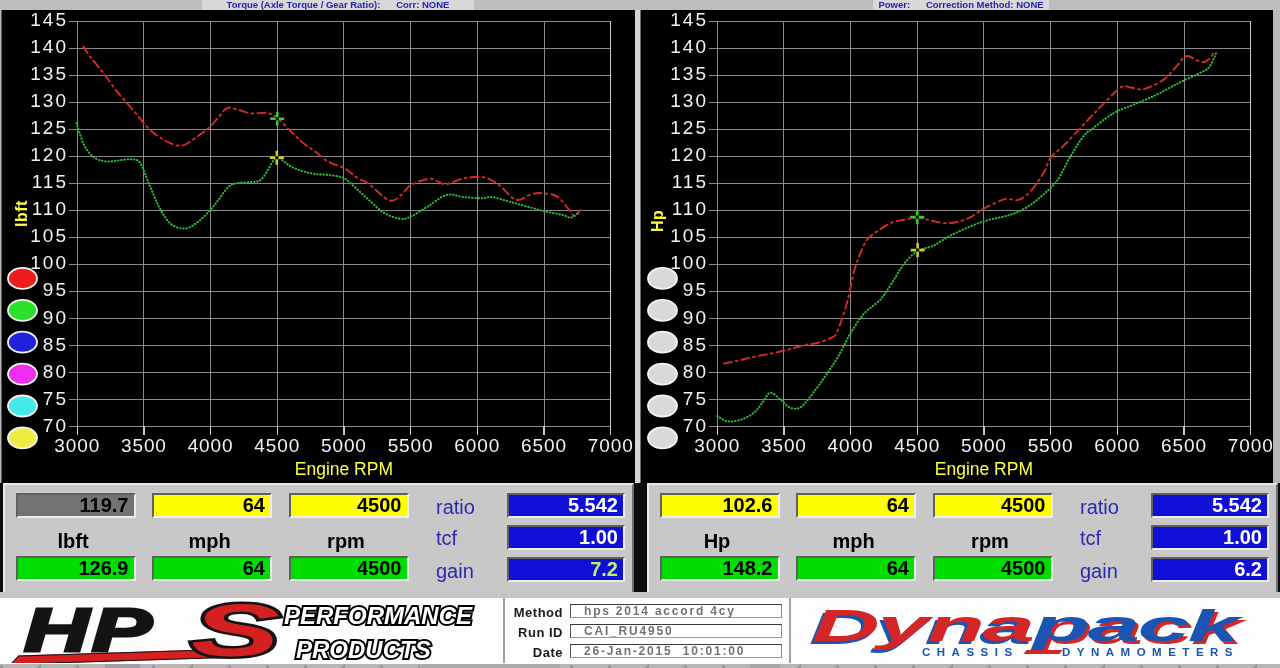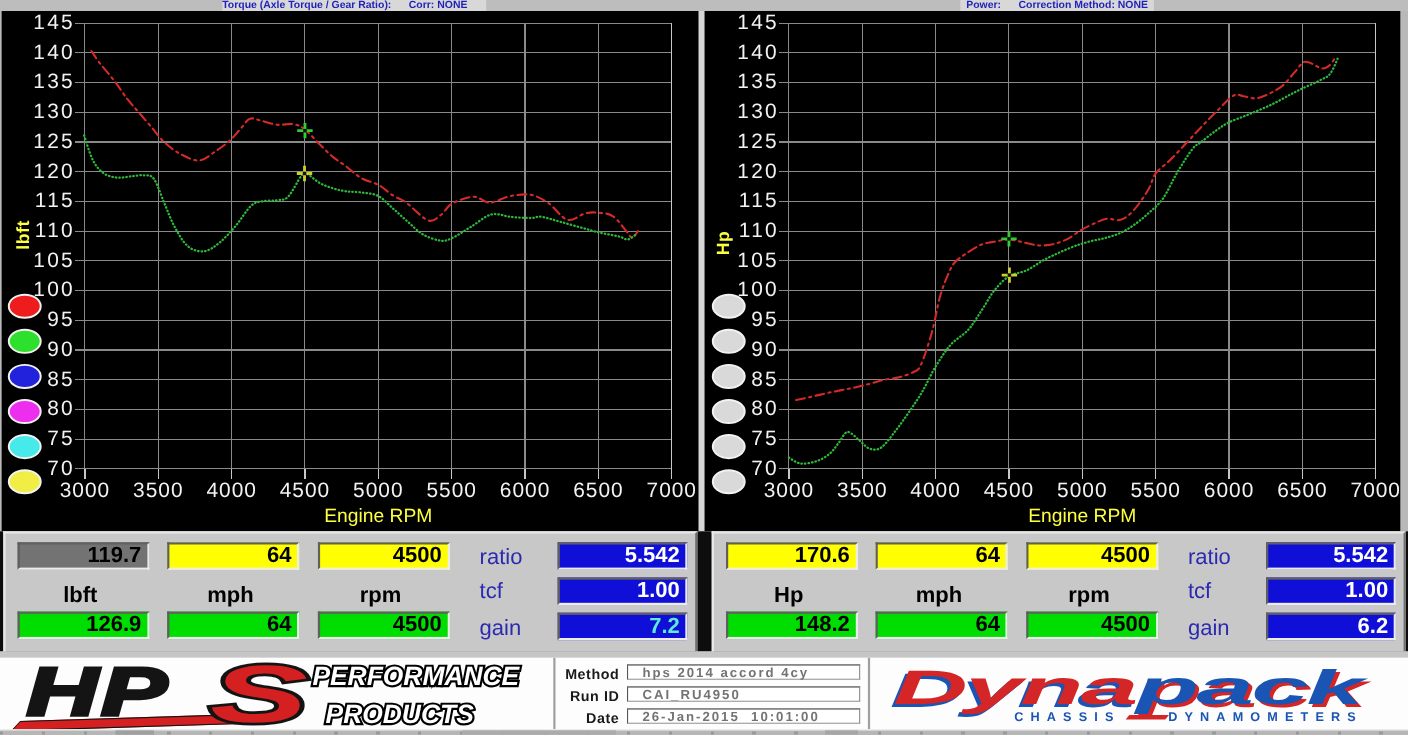--- a/index.html
+++ b/index.html
@@ -29,21 +29,21 @@
 color:#d42020;-webkit-text-stroke:5px #141414;paint-order:stroke;transform:scaleX(1.8);transform-origin:left;z-index:2}
 .perf{position:absolute;font-style:italic;font-weight:bold;color:#fff;
 -webkit-text-stroke:4px #000;paint-order:stroke;font-size:24px;transform:scaleX(1.0);transform-origin:left}
 .dyn{position:absolute;left:812px;top:601px;font-size:44px;font-weight:bold;font-style:italic;
 transform:scaleX(2.13);transform-origin:left;white-space:nowrap;letter-spacing:-1px;z-index:2}
 .chs{position:absolute;top:646px;z-index:3;font-size:11.5px;font-weight:bold;color:#1a55b4;letter-spacing:6.5px}
 </style></head>
 <body>
 <div class="topbar"></div>
 <div style="position:absolute;left:0;top:483px;width:1280px;height:111px;background:#0d0d0d"></div>
-<div class="tt" style="left:202px;width:240px;text-align:left">Torque (Axle Torque / Gear Ratio):      Corr: NONE</div>
+<div class="tt" style="left:202px;width:272px;text-align:center">Torque (Axle Torque / Gear Ratio):      Corr: NONE</div>
 <div class="tt" style="left:873px;width:176px;text-align:center">Power:      Correction Method: NONE</div>
 <svg width="1280" height="483" viewBox="0 0 1280 483" style="position:absolute;left:0;top:0" font-family="Liberation Sans, sans-serif">
 <rect x="0" y="10" width="1280" height="473" fill="#000"></rect>
 <rect x="0" y="10" width="1.5" height="473" fill="#b8b8b8"></rect>
 <rect x="635" y="10" width="5.5" height="473" fill="#d6d6d6"></rect>
 <rect x="1273" y="10" width="7" height="473" fill="#b8b8b8"></rect>
 <line x1="68.5" y1="21.0" x2="610.7" y2="21.0" stroke="#8a8a8a" stroke-width="1" shape-rendering="crispEdges"></line>
 <text x="68" y="26.3" text-anchor="end" class="yl">145</text>
 <line x1="68.5" y1="48.0" x2="610.7" y2="48.0" stroke="#8a8a8a" stroke-width="1" shape-rendering="crispEdges"></line>
 <text x="68" y="53.3" text-anchor="end" class="yl">140</text>
@@ -198,24 +198,24 @@
 <div class="ul" style="left:147px;top:46px;width:115px">mph</div>
 <div class="ul" style="left:283.5px;top:46px;width:115px">rpm</div>
 <div class="vb" style="left:10.5px;top:71px;width:111px;background:#00dd00;color:#000">126.9</div>
 <div class="vb" style="left:147px;top:71px;width:111px;background:#00dd00;color:#000">64</div>
 <div class="vb" style="left:283.5px;top:71px;width:111px;background:#00dd00;color:#000">4500</div>
 <div class="bl" style="left:431px;top:12px">ratio</div>
 <div class="bl" style="left:431px;top:43px">tcf</div>
 <div class="bl" style="left:431px;top:76px">gain</div>
 <div class="vb" style="left:502px;top:7.5px;width:109px;background:#0f0fd8;color:#fff">5.542</div>
 <div class="vb" style="left:502px;top:39.5px;width:109px;background:#0f0fd8;color:#fff">1.00</div>
-<div class="vb" style="left:502px;top:71.5px;width:109px;background:#0f0fd8;color:#5eead4">7.2</div>
+<div class="vb" style="left:502px;top:71.5px;width:109px;background:#0f0fd8;color:#bef264">7.2</div>
 </div>
 <div class="panel" style="left:647px">
-<div class="vb" style="left:10.5px;top:8px;width:111px;background:#ffff00;color:#000">170.6</div>
+<div class="vb" style="left:10.5px;top:8px;width:111px;background:#ffff00;color:#000">102.6</div>
 <div class="vb" style="left:147px;top:8px;width:111px;background:#ffff00;color:#000">64</div>
 <div class="vb" style="left:283.5px;top:8px;width:111px;background:#ffff00;color:#000">4500</div>
 <div class="ul" style="left:10.5px;top:46px;width:115px">Hp</div>
 <div class="ul" style="left:147px;top:46px;width:115px">mph</div>
 <div class="ul" style="left:283.5px;top:46px;width:115px">rpm</div>
 <div class="vb" style="left:10.5px;top:71px;width:111px;background:#00dd00;color:#000">148.2</div>
 <div class="vb" style="left:147px;top:71px;width:111px;background:#00dd00;color:#000">64</div>
 <div class="vb" style="left:283.5px;top:71px;width:111px;background:#00dd00;color:#000">4500</div>
 <div class="bl" style="left:431px;top:12px">ratio</div>
 <div class="bl" style="left:431px;top:43px">tcf</div>

